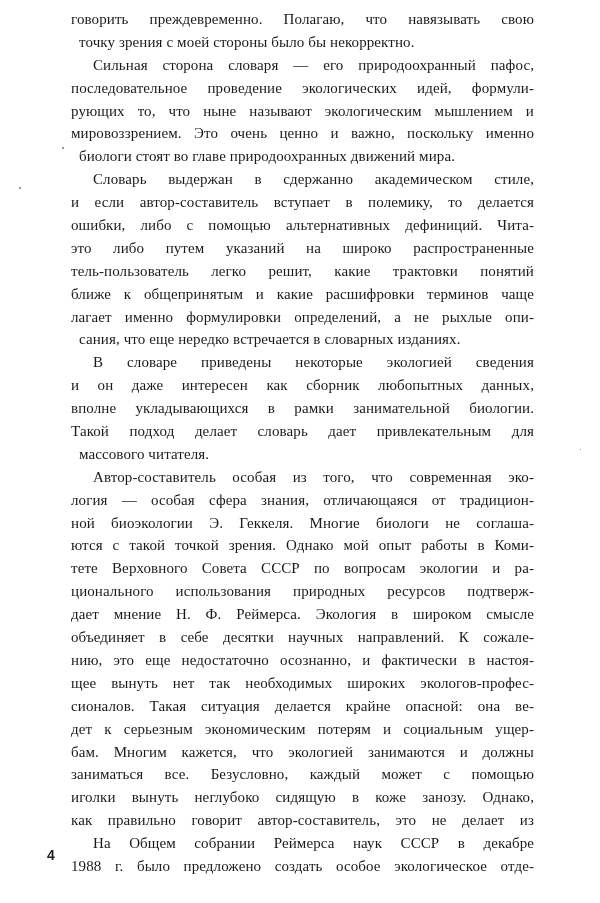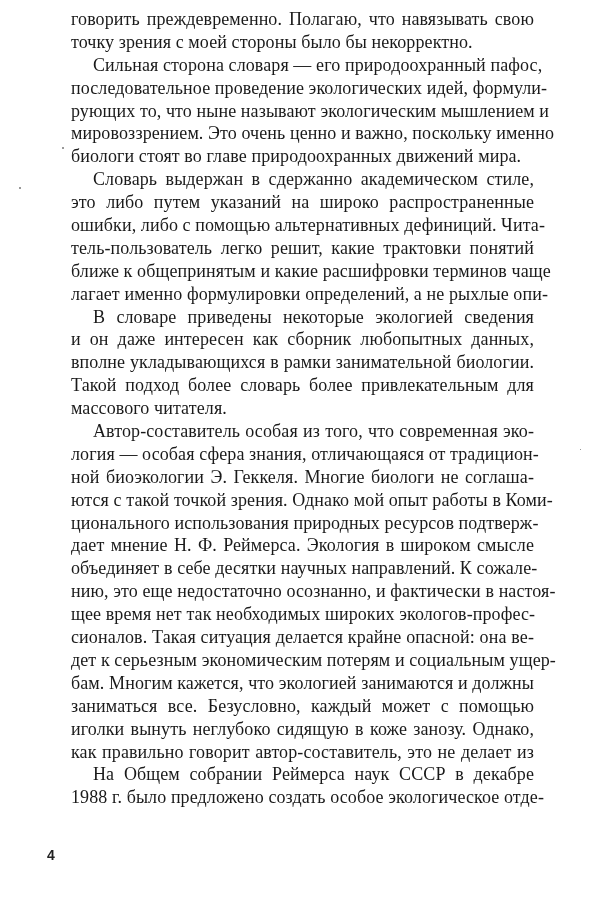--- a/index.html
+++ b/index.html
@@ -17,28 +17,29 @@
     }
     .page {
       position: absolute;
       left: 71px;
       top: 8px;
       width: 463px;
     }
     .line {
       height: 22.9px;
       line-height: 22.9px;
-      font-size: 18px;
+      font-size: 15px;
       white-space: nowrap;
       text-align: justify;
       text-align-last: justify;
       letter-spacing: 0.1px;
     }
     .line.last {
       text-align-last: left;
+      margin-left: 8px;
     }
     .line.indent {
       padding-left: 22px;
     }
     .page-number {
       position: absolute;
       left: 47px;
       top: 847px;
       font-size: 14px;
       font-weight: bold;
@@ -58,39 +59,42 @@
 
 <div class="page" id="page-body">
     <div class="line">говорить преждевременно. Полагаю, что навязывать свою</div>
     <div class="line last">точку зрения с моей стороны было бы некорректно.</div>
     <div class="line indent">Сильная сторона словаря — его природоохранный пафос,</div>
     <div class="line">последовательное проведение экологических идей, формули-</div>
     <div class="line">рующих то, что ныне называют экологическим мышлением и</div>
     <div class="line">мировоззрением. Это очень ценно и важно, поскольку именно</div>
     <div class="line last">биологи стоят во главе природоохранных движений мира.</div>
     <div class="line indent">Словарь выдержан в сдержанно академическом стиле,</div>
+    <div class="line">и если автор-составитель вступает в полемику, то делается</div>
+    <div class="line">ошибки, либо с помощью альтернативных дефиниций. Чита-</div>
     <div class="line">это либо путем указаний на широко распространенные</div>
-    <div class="line">ошибки, либо с помощью альтернативных дефиниций. Чита-</div>
     <div class="line">тель-пользователь легко решит, какие трактовки понятий</div>
     <div class="line">ближе к общепринятым и какие расшифровки терминов чаще</div>
     <div class="line">лагает именно формулировки определений, а не рыхлые опи-</div>
+    <div class="line last">сания, что еще нередко встречается в словарных изданиях.</div>
     <div class="line indent">В словаре приведены некоторые экологией сведения</div>
     <div class="line">и он даже интересен как сборник любопытных данных,</div>
     <div class="line">вполне укладывающихся в рамки занимательной биологии.</div>
-    <div class="line">Такой подход более словарь более привлекательным для</div>
+    <div class="line">Такой подход делает словарь дает привлекательным для</div>
     <div class="line last">массового читателя.</div>
     <div class="line indent">Автор-составитель особая из того, что современная эко-</div>
     <div class="line">логия — особая сфера знания, отличающаяся от традицион-</div>
     <div class="line">ной биоэкологии Э. Геккеля. Многие биологи не соглаша-</div>
     <div class="line">ются с такой точкой зрения. Однако мой опыт работы в Коми-</div>
+    <div class="line">тете Верховного Совета СССР по вопросам экологии и ра-</div>
     <div class="line">ционального использования природных ресурсов подтверж-</div>
     <div class="line">дает мнение Н. Ф. Реймерса. Экология в широком смысле</div>
     <div class="line">объединяет в себе десятки научных направлений. К сожале-</div>
     <div class="line">нию, это еще недостаточно осознанно, и фактически в настоя-</div>
-    <div class="line">щее время нет так необходимых широких экологов-профес-</div>
+    <div class="line">щее вынуть нет так необходимых широких экологов-профес-</div>
     <div class="line">сионалов. Такая ситуация делается крайне опасной: она ве-</div>
     <div class="line">дет к серьезным экономическим потерям и социальным ущер-</div>
     <div class="line">бам. Многим кажется, что экологией занимаются и должны</div>
     <div class="line">заниматься все. Безусловно, каждый может с помощью</div>
     <div class="line">иголки вынуть неглубоко сидящую в коже занозу. Однако,</div>
     <div class="line">как правильно говорит автор-составитель, это не делает из</div>
     <div class="line indent">На Общем собрании Реймерса наук СССР в декабре</div>
     <div class="line">1988 г. было предложено создать особое экологическое отде-</div>
   </div>
 

